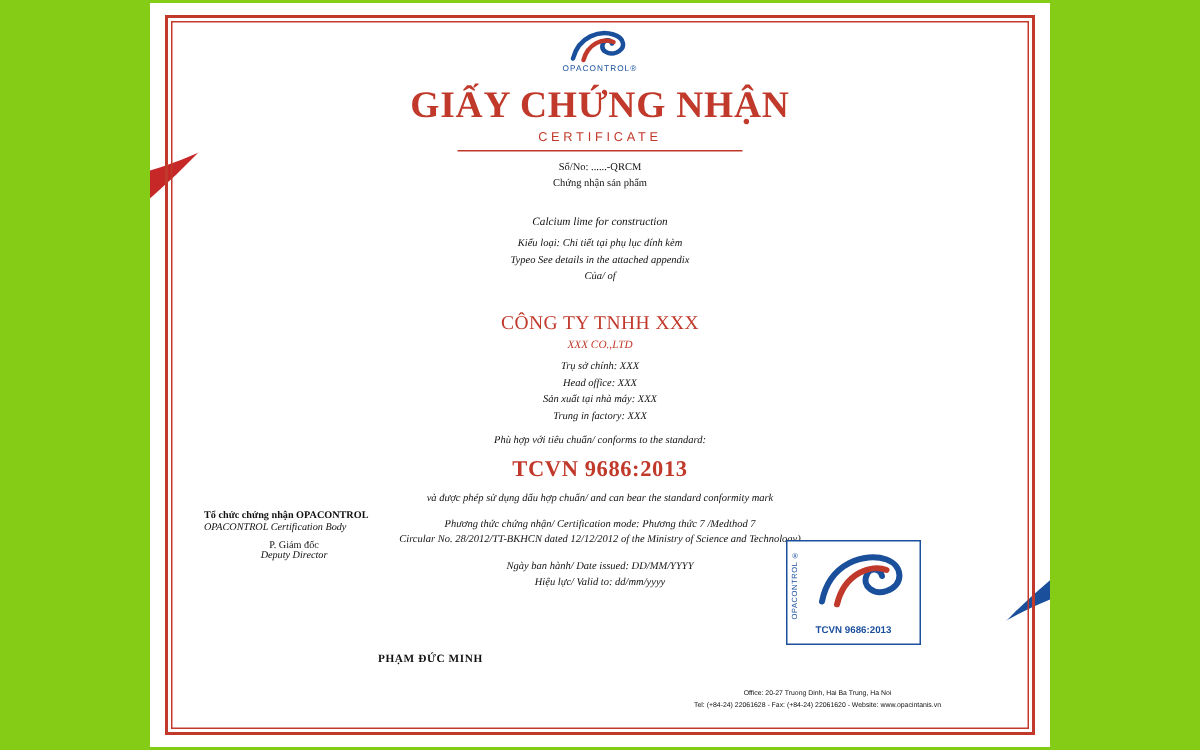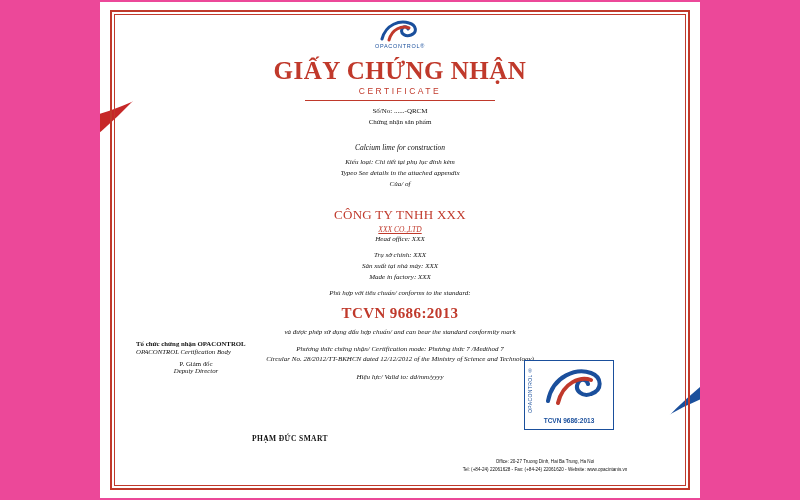--- a/index.html
+++ b/index.html
@@ -11,21 +11,21 @@
     width: 800px;
     height: 500px;
     overflow: hidden;
     font-family: "Liberation Serif", serif;
   }
 
   #cert {
     position: relative;
     width: 800px;
     height: 500px;
-    background: #ec4899;
+    background: #84cc16;
   }
 
   
   .page {
     position: absolute;
     left: 100px;
     top: 2px;
     width: 600px;
     height: 496px;
     background: #ffffff;
@@ -195,21 +195,20 @@
     font-weight: normal;
     color: #c0392b;
     margin-top: 18px;
     letter-spacing: .3px;
   }
   .company-sub {
     font-size: 7.5px;
     font-style: italic;
     color: #c0392b;
     margin-top: 2px;
-    text-decoration: underline;
   }
 
   .standard {
     font-size: 15px;
     font-weight: bold;
     color: #c0392b;
     margin-top: 6px;
     letter-spacing: .4px;
   }
 
@@ -337,47 +336,48 @@
 
       <div class="product-sub">Calcium lime for construction</div>
 
       <div class="small-i row-gap">Kiểu loại: Chi tiết tại phụ lục đính kèm</div>
       <div class="small-i">Typeo See details in the attached appendix</div>
       <div class="small-i">Của/ of</div>
 
       <div class="company">CÔNG TY TNHH XXX</div>
       <div class="company-sub">XXX CO.,LTD</div>
 
+      <div class="small-i row-gap">Trụ sở chính: XXX</div>
       <div class="small-i">Head office: XXX</div>
-      <div class="small-i row-gap">Trụ sở chính: XXX</div>
       <div class="small-i">Sản xuất tại nhà máy: XXX</div>
-      <div class="small-i">Made in factory: XXX</div>
+      <div class="small-i">Trung in factory: XXX</div>
 
       <div class="small-i row-gap">Phù hợp với tiêu chuẩn/ conforms to the standard:</div>
       <div class="standard">TCVN 9686:2013</div>
       <div class="small-i row-gap">và được phép sử dụng dấu hợp chuẩn/ and can bear the standard conformity mark</div>
 
       <div class="mode-block">
         <div class="small-i">Phương thức chứng nhận/ Certification mode: Phương thức 7 /Medthod 7</div>
         <div class="small-i">Circular No. 28/2012/TT-BKHCN dated 12/12/2012 of the Ministry of Science and Technology)</div>
       </div>
 
       <div class="dates">
+        <div class="small-i">Ngày ban hành/ Date issued: DD/MM/YYYY</div>
         <div class="small-i">Hiệu lực/ Valid to: dd/mm/yyyy</div>
       </div>
     </div>
 
     <div class="sig">
       <div class="l1">Tổ chức chứng nhận OPACONTROL</div>
       <div class="l2">OPACONTROL Certification Body</div>
       <div class="l3">P. Giám đốc</div>
       <div class="l4">Deputy Director</div>
     </div>
 
-    <div class="signer">PHẠM ĐỨC SMART</div>
+    <div class="signer">PHẠM ĐỨC MINH</div>
 
     <div class="mark">
       <div class="mark-inner">
         <div class="mark-side">OPACONTROL ®</div>
         <div class="mark-glyph">
           <svg width="60" height="38" viewBox="0 0 60 38" xmlns="http://www.w3.org/2000/svg">
             <path d="M3 34 C8 8, 32 1, 46 6 C57 10, 58 23, 46 27 C38 30, 29 24, 33 16 C35 11, 42 12, 43 17" fill="none" stroke="#1a4f9c" stroke-width="4" stroke-linecap="round"></path>
             <path d="M13 36 C18 15, 36 9, 46 13" fill="none" stroke="#c0392b" stroke-width="4" stroke-linecap="round"></path>
           </svg>
         </div>

